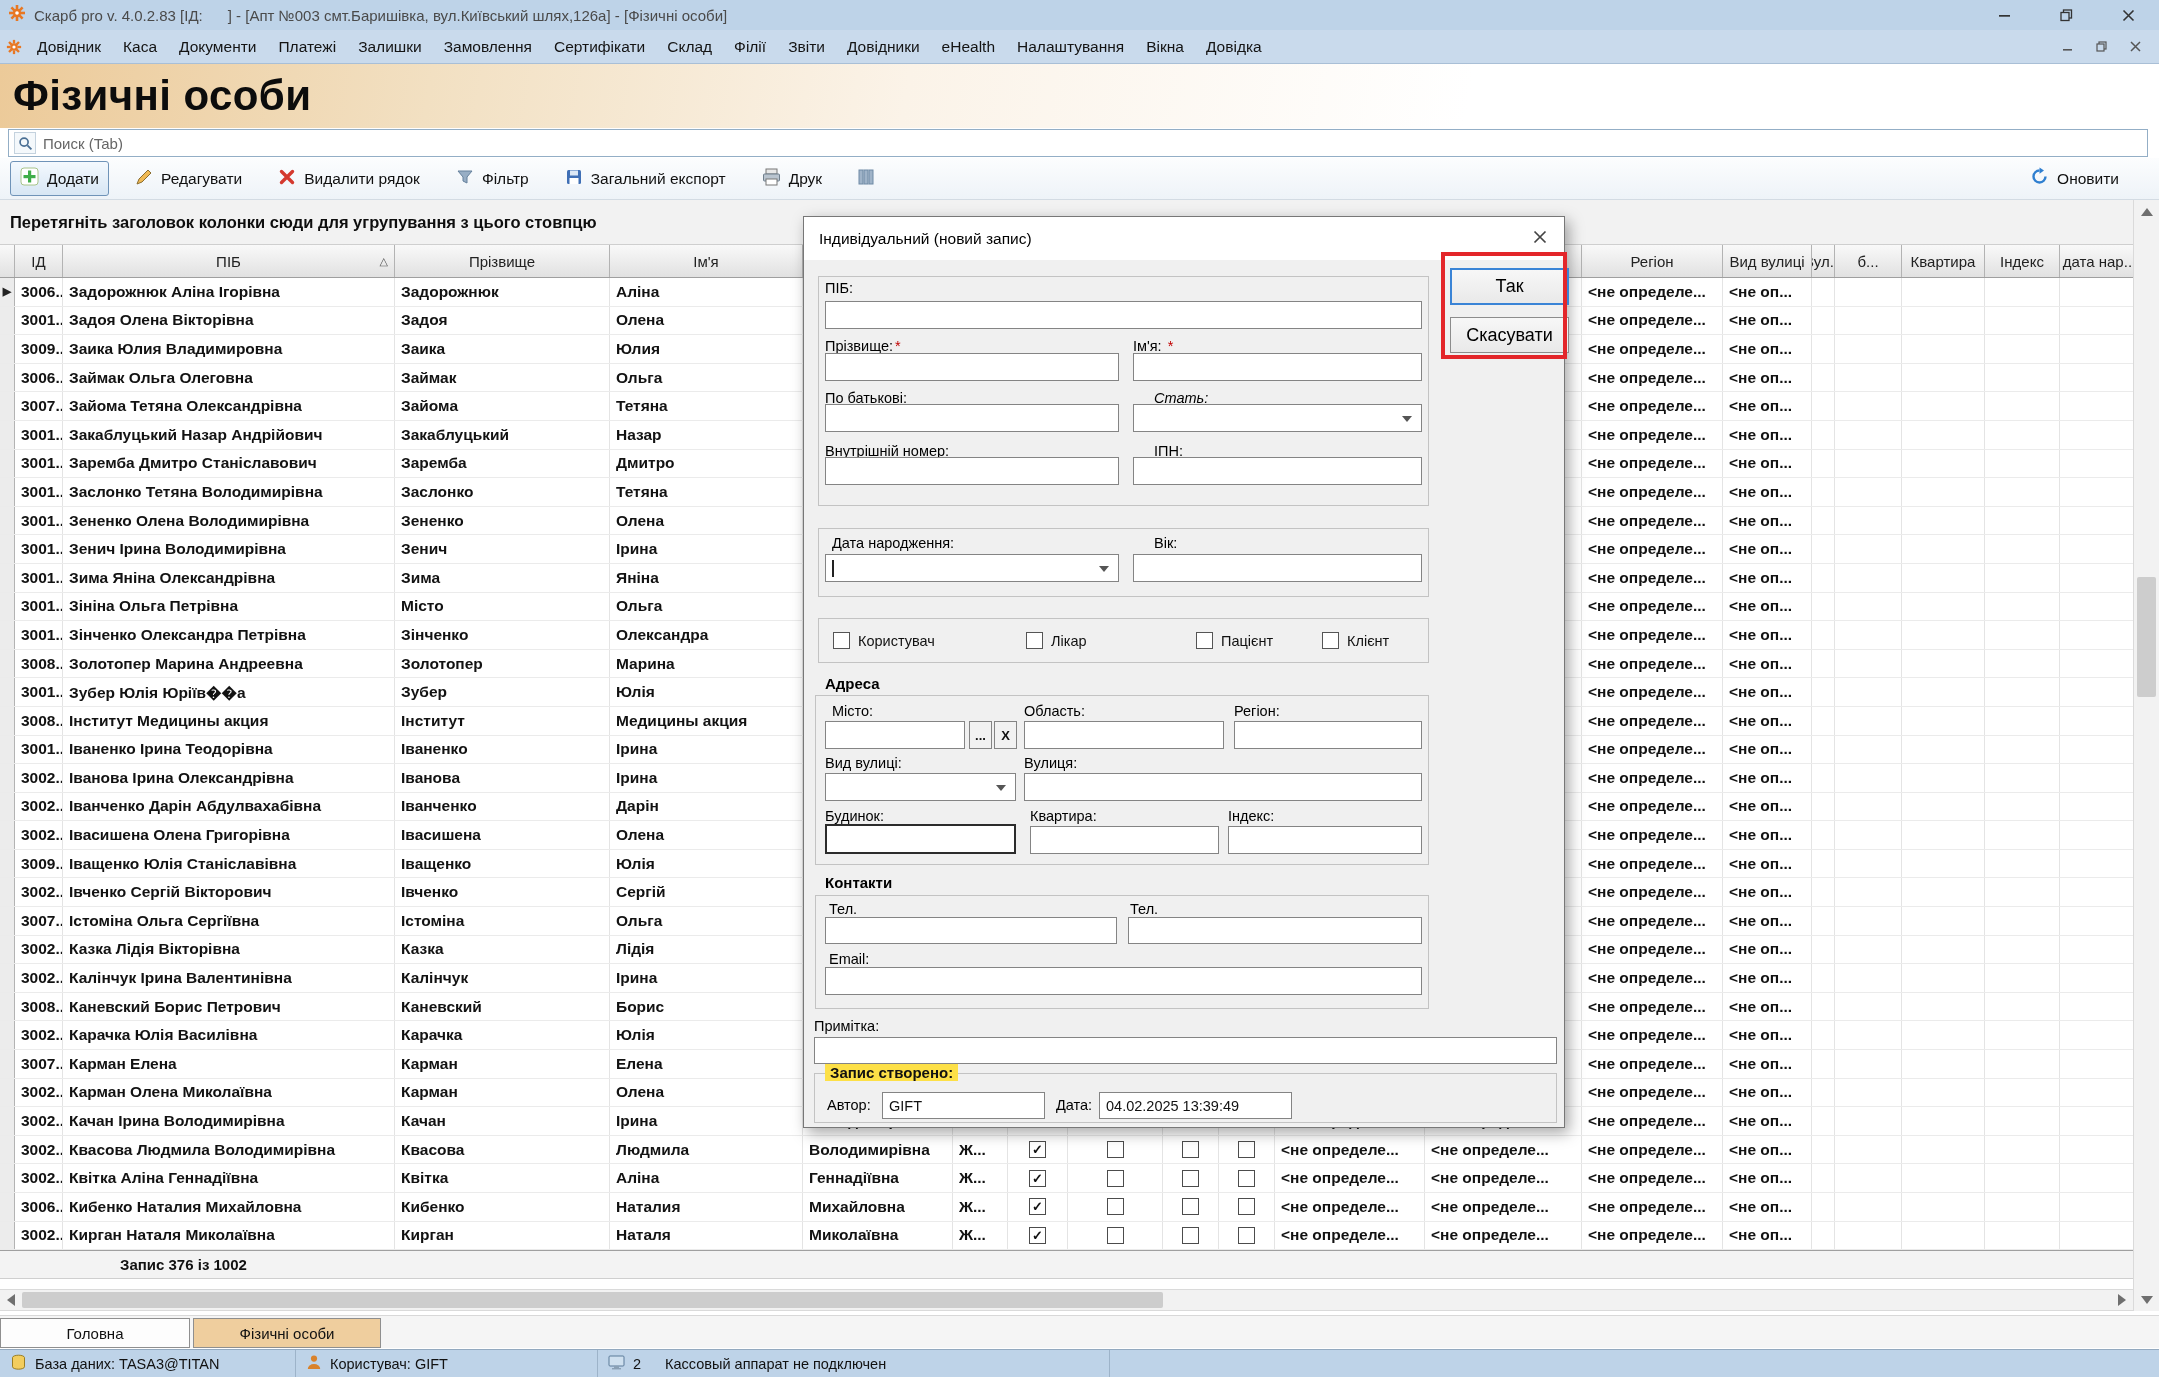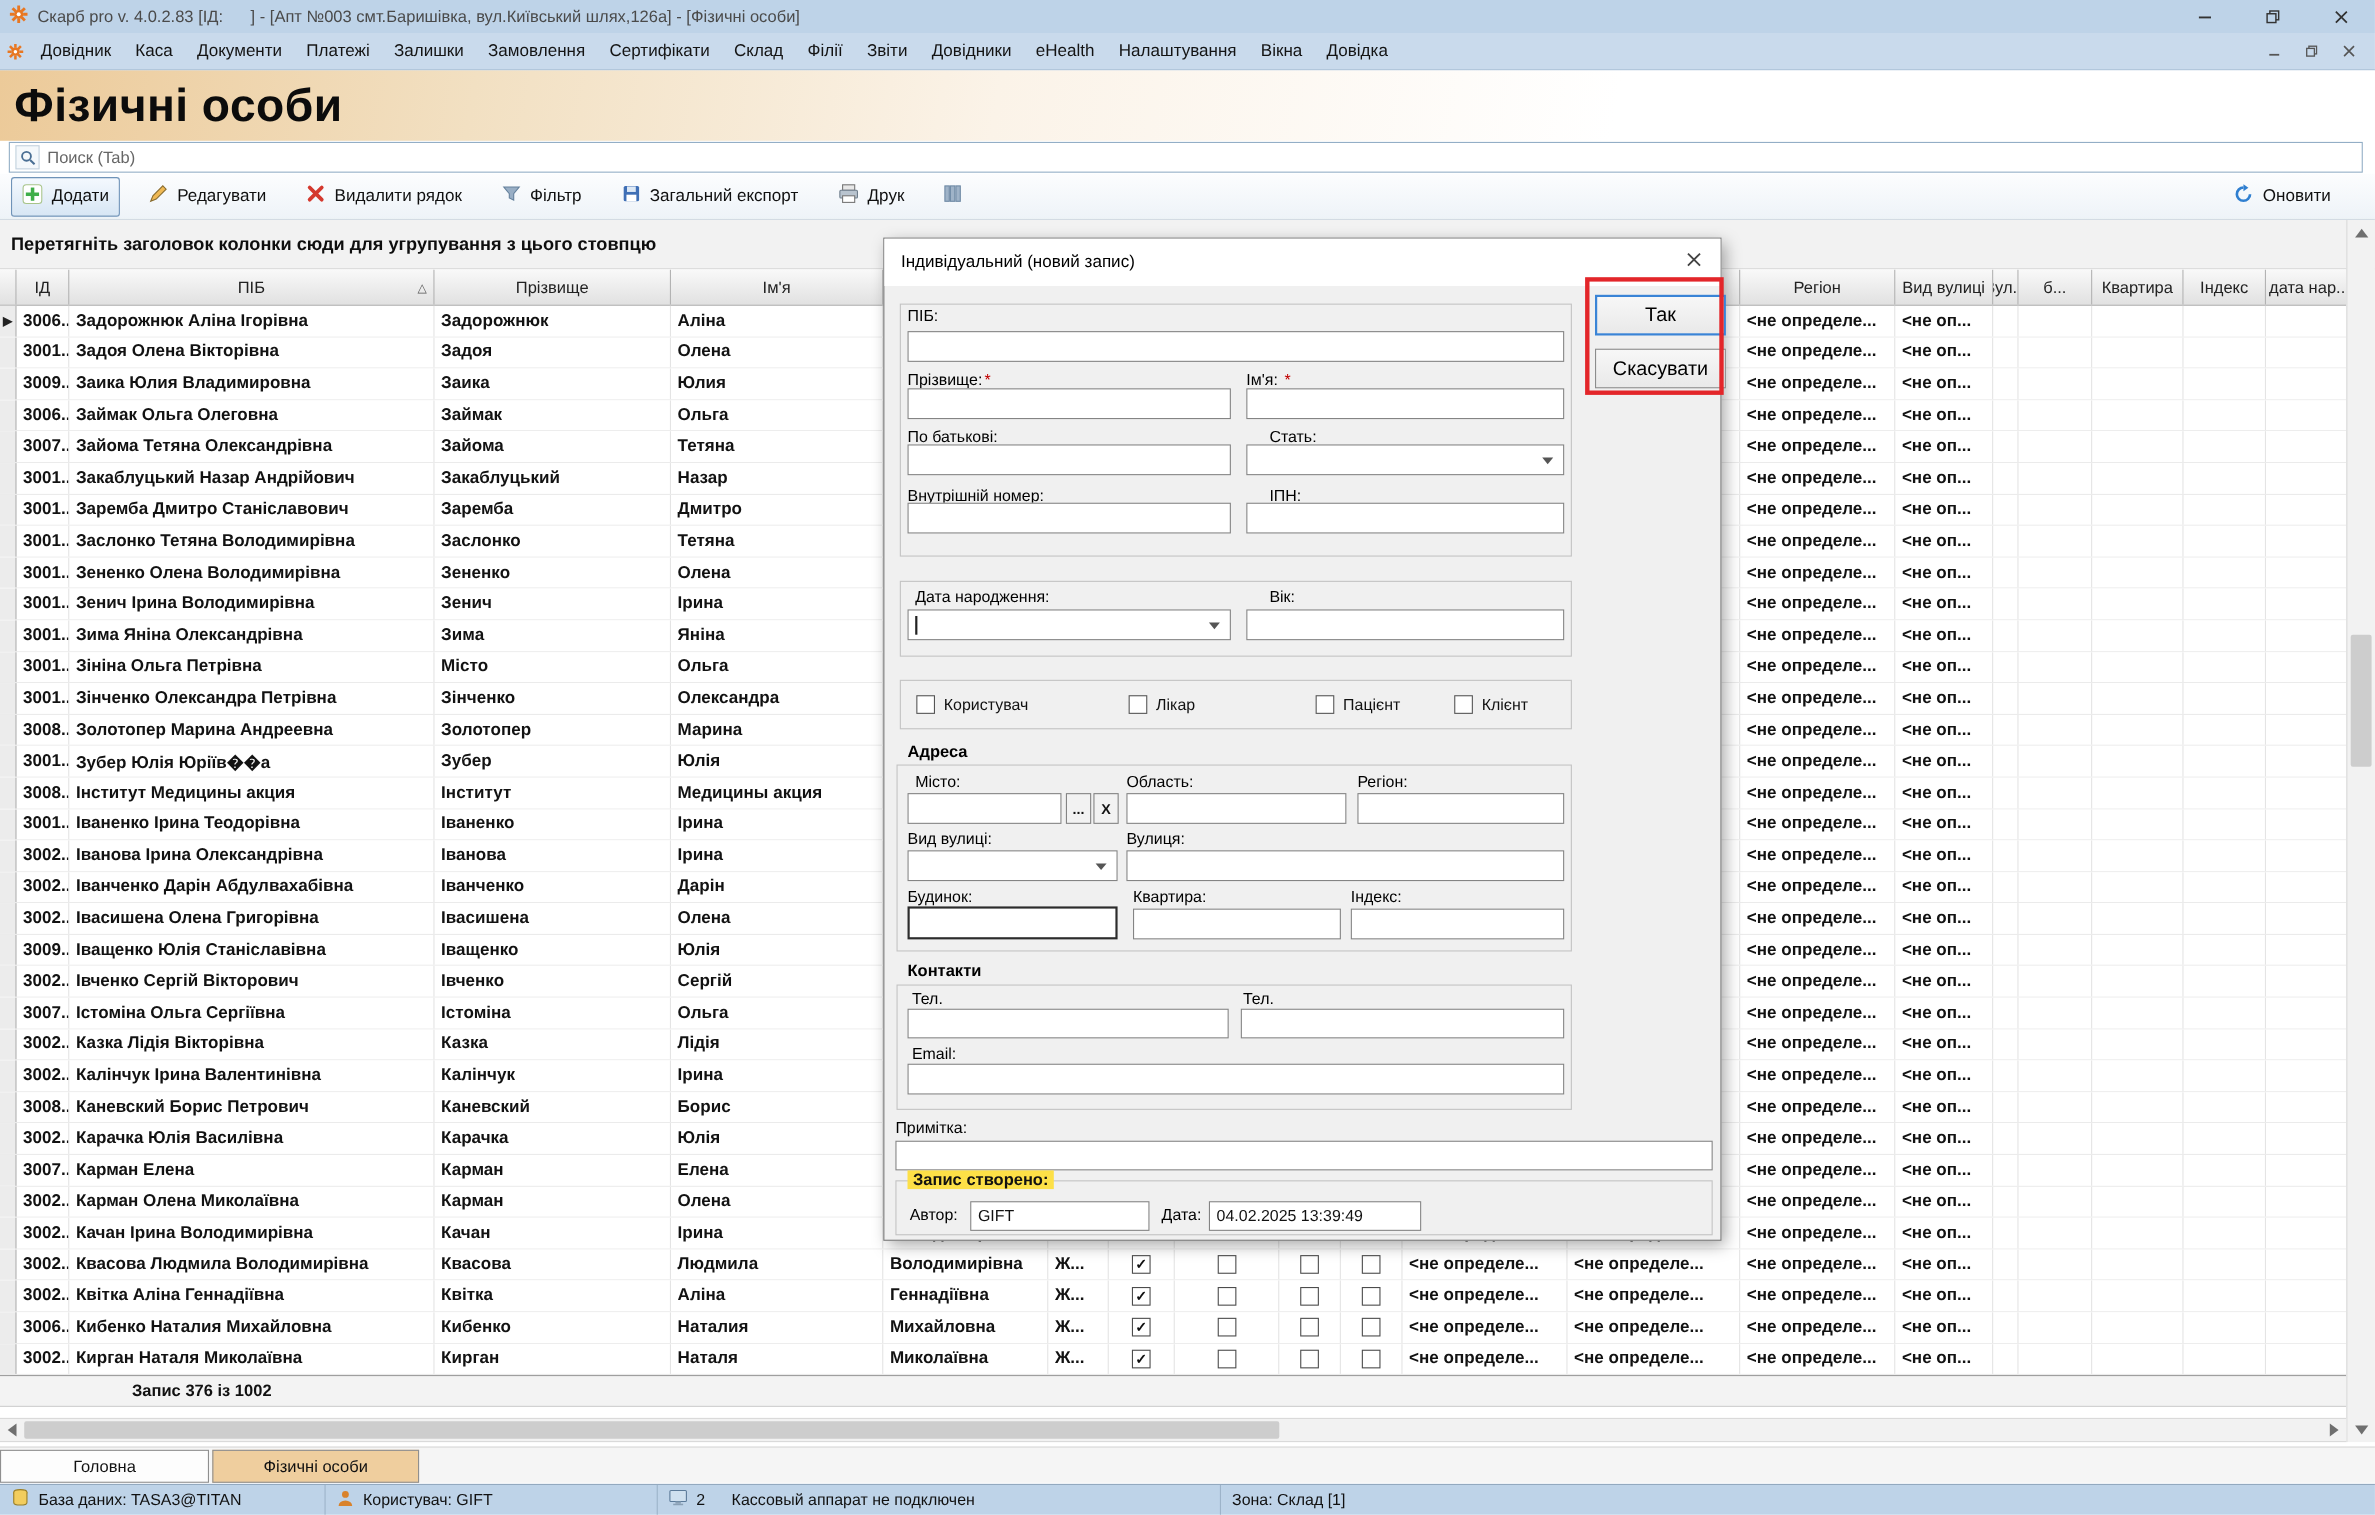--- a/index.html
+++ b/index.html
@@ -1773,23 +1773,20 @@
   <span class="ss" style="width:512px;">
     <span><svg width="17" height="15" viewBox="0 0 17 15">
           <rect x="1" y="1" width="15" height="10" rx="1" fill="#cfe0ef" stroke="#5b7a99"></rect>
           <rect x="6" y="11" width="5" height="2" fill="#8aa0b5"></rect>
           <rect x="4" y="13" width="9" height="1.4" fill="#8aa0b5"></rect>
         </svg></span>
     <span>2</span>
     <span style="width:8px;"></span>
     <span>Кассовый аппарат не подключен</span>
   </span>
-  <span class="ss last">
-    <span>Зона: Склад [1]</span>
-  </span>
 </div>
 
 <div class="dialog">
   <div class="dlg-title">
     <span>Індивідуальний (новий запис)</span>
     <span class="dlg-close">
         <span><svg width="14" height="14">
             <path d="M1.5 1.5 L12.5 12.5 M12.5 1.5 L1.5 12.5" stroke="#444" stroke-width="1.7"></path>
           </svg></span>
       </span>
@@ -1799,21 +1796,21 @@
   <span class="dlbl" style="left:21px;top:63px;">ПІБ:</span>
   <div class="dinp" style="left:21px;top:84px;width:597px;"></div>
 
   <span class="dlbl" style="left:21px;top:121px;"><span>Прізвище:</span><span class="req">*</span></span>
   <div class="dinp" style="left:21px;top:136px;width:294px;"></div>
   <span class="dlbl" style="left:329px;top:121px;"><span>Ім'я:</span> <span class="req">*</span></span>
   <div class="dinp" style="left:329px;top:136px;width:289px;"></div>
 
   <span class="dlbl" style="left:21px;top:173px;">По батькові:</span>
   <div class="dinp" style="left:21px;top:187px;width:294px;"></div>
-  <span class="dlbl" style="left:350px;top:173px;">Стать:</span>
+  <span class="dlbl" style="left:350px;top:173px;font-style:italic;">Стать:</span>
   <div class="dinp combo" style="left:329px;top:187px;width:289px;"></div>
 
   <span class="dlbl" style="left:21px;top:226px;">Внутрішній номер:</span>
   <div class="dinp" style="left:21px;top:240px;width:294px;"></div>
   <span class="dlbl" style="left:350px;top:226px;">ІПН:</span>
   <div class="dinp" style="left:329px;top:240px;width:289px;"></div>
 
   <div class="dfrm" style="left:14px;top:311px;width:611px;height:69px;"></div>
   <span class="dlbl" style="left:28px;top:318px;">Дата народження:</span>
   <div class="dinp combo" style="left:21px;top:337px;width:294px;">

